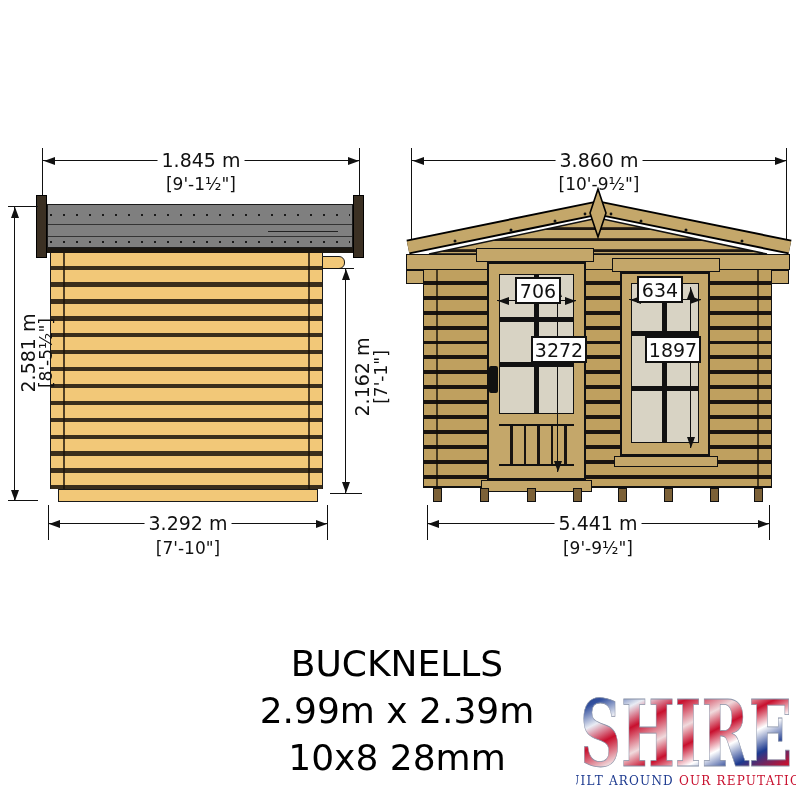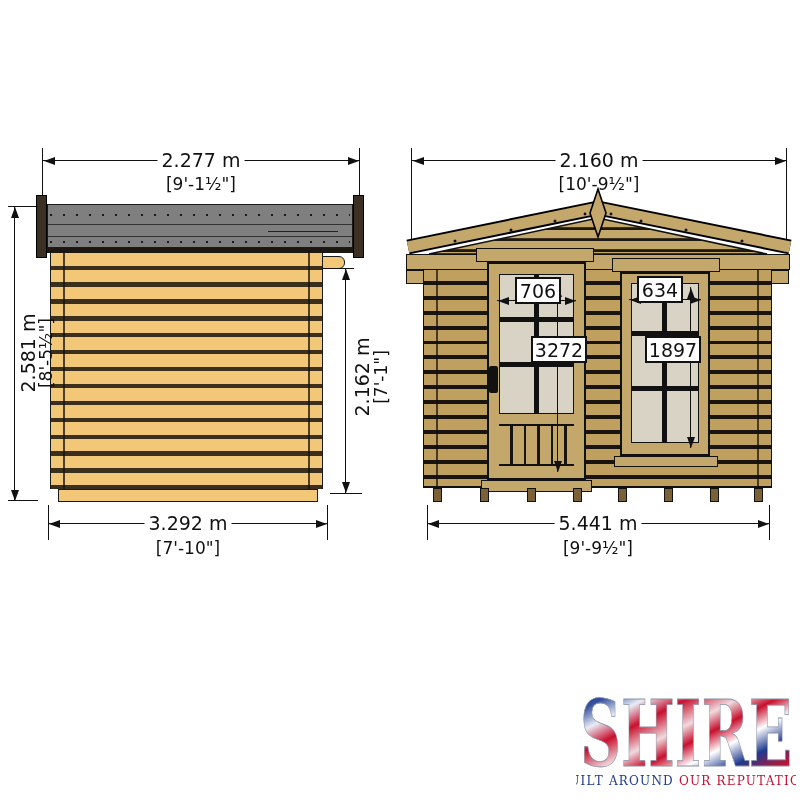--- a/index.html
+++ b/index.html
@@ -38,21 +38,21 @@
 
 
   <div>
 
     <div>
       <div class="line" style="left:43px;top:160px;width:317px;height:1px"></div>
       <div class="line" style="left:42px;top:148px;width:1px;height:57px"></div>
       <div class="line" style="left:359px;top:148px;width:1px;height:48px"></div>
       <div class="arr arrL" style="left:44px;top:157px"></div>
       <div class="arr arrR" style="left:348px;top:157px"></div>
-      <span class="dimtext" style="left:201px;top:160px">2.277 m</span>
+      <span class="dimtext" style="left:201px;top:160px">1.845 m</span>
       <span class="dimtext imp" style="left:201px;top:184px">[9'-1½"]</span>
     </div>
 
     <div class="abs" style="left:36px;top:195px;width:11px;height:63px;background:#3b3023;border:1px solid #000;box-sizing:border-box"></div>
     <div class="abs" style="left:353px;top:195px;width:11px;height:63px;background:#3b3023;border:1px solid #000;box-sizing:border-box"></div>
     <div class="abs" style="left:47px;top:204px;width:306px;height:44px;background:#7f7f7f;border:1px solid #1a1a1a;box-sizing:border-box">
       <div class="dotrow" style="left:2px;top:9px;right:2px;height:2px"></div>
       <div class="line" style="left:0;top:19px;width:100%;height:1px;background:#333"></div>
       <div class="line" style="left:0;top:31px;width:100%;height:1px;background:#333"></div>
       <div class="dotrow" style="left:2px;top:36px;right:2px;height:2px"></div>
@@ -98,21 +98,21 @@
   </div>
 
   <div>
 
     <div>
       <div class="line" style="left:412px;top:160px;width:375px;height:1px"></div>
       <div class="line" style="left:411px;top:148px;width:1px;height:100px"></div>
       <div class="line" style="left:786px;top:148px;width:1px;height:100px"></div>
       <div class="arr arrL" style="left:413px;top:157px"></div>
       <div class="arr arrR" style="left:775px;top:157px"></div>
-      <span class="dimtext" style="left:599px;top:160px">2.160 m</span>
+      <span class="dimtext" style="left:599px;top:160px">3.860 m</span>
       <span class="dimtext imp" style="left:599px;top:184px">[10'-9½"]</span>
     </div>
 
     <svg class="abs" style="left:403px;top:186px" width="392" height="84" viewBox="0 0 392 84">
       <defs>
         <pattern id="glog" width="8" height="11" patternUnits="userSpaceOnUse">
           <rect width="8" height="11" fill="#c4a76a"></rect>
           <rect y="8.2" width="8" height="2.8" fill="#1e1812"></rect>
         </pattern>
       </defs>
@@ -194,20 +194,25 @@
       <div class="line" style="left:427px;top:505px;width:1px;height:35px"></div>
       <div class="line" style="left:769px;top:505px;width:1px;height:35px"></div>
       <div class="line" style="left:427px;top:523px;width:343px;height:1px"></div>
       <div class="arr arrL" style="left:428px;top:520px"></div>
       <div class="arr arrR" style="left:758px;top:520px"></div>
       <span class="dimtext" style="left:598px;top:523px">5.441 m</span>
       <span class="dimtext imp" style="left:598px;top:548px">[9'-9½"]</span>
     </div>
   </div>
 
+  <div class="footerblock">
+    <div>BUCKNELLS</div>
+    <div>2.99m x 2.39m</div>
+    <div>10x8 28mm</div>
+  </div>
 
   <svg class="abs" style="left:576px;top:686px" width="220" height="106" viewBox="0 0 220 106">
     <defs>
       <linearGradient id="uj" x1="0" y1="0" x2="1" y2="1">
         <stop offset="0" stop-color="#14286b"></stop>
         <stop offset="0.14" stop-color="#33509e"></stop>
         <stop offset="0.24" stop-color="#e9ecf4"></stop>
         <stop offset="0.34" stop-color="#c8102e"></stop>
         <stop offset="0.46" stop-color="#f0dadd"></stop>
         <stop offset="0.55" stop-color="#c8102e"></stop>

